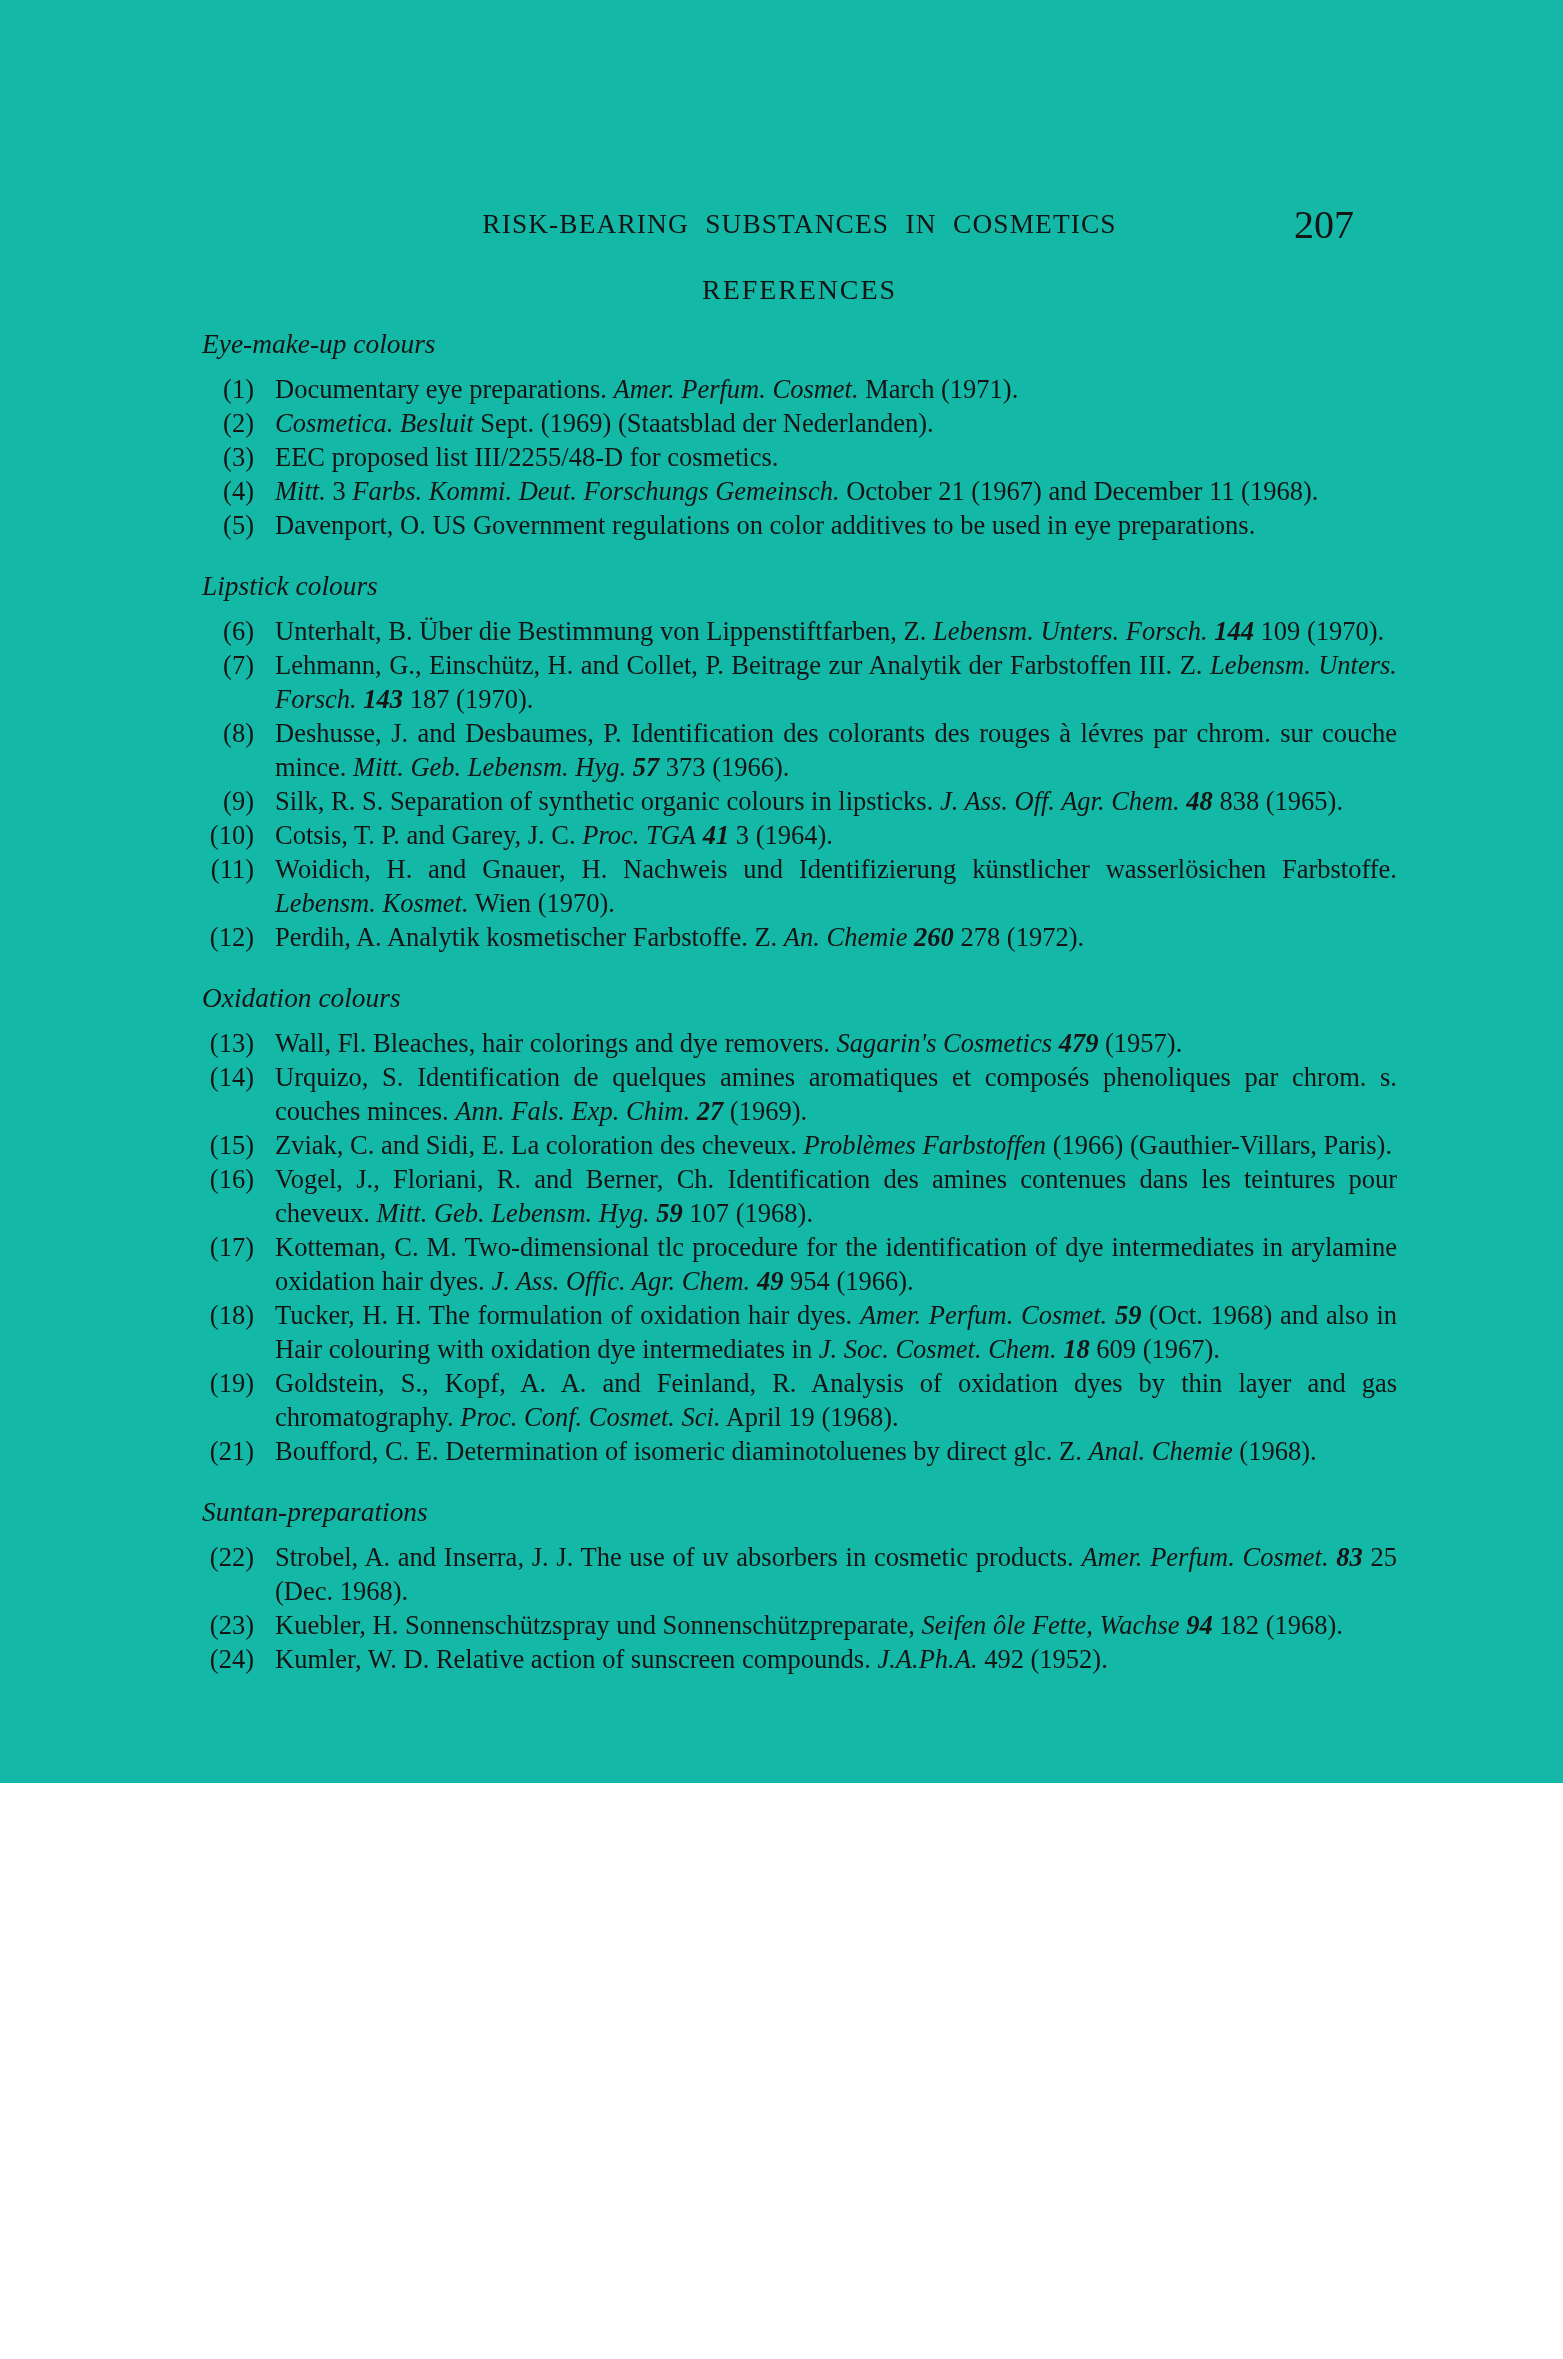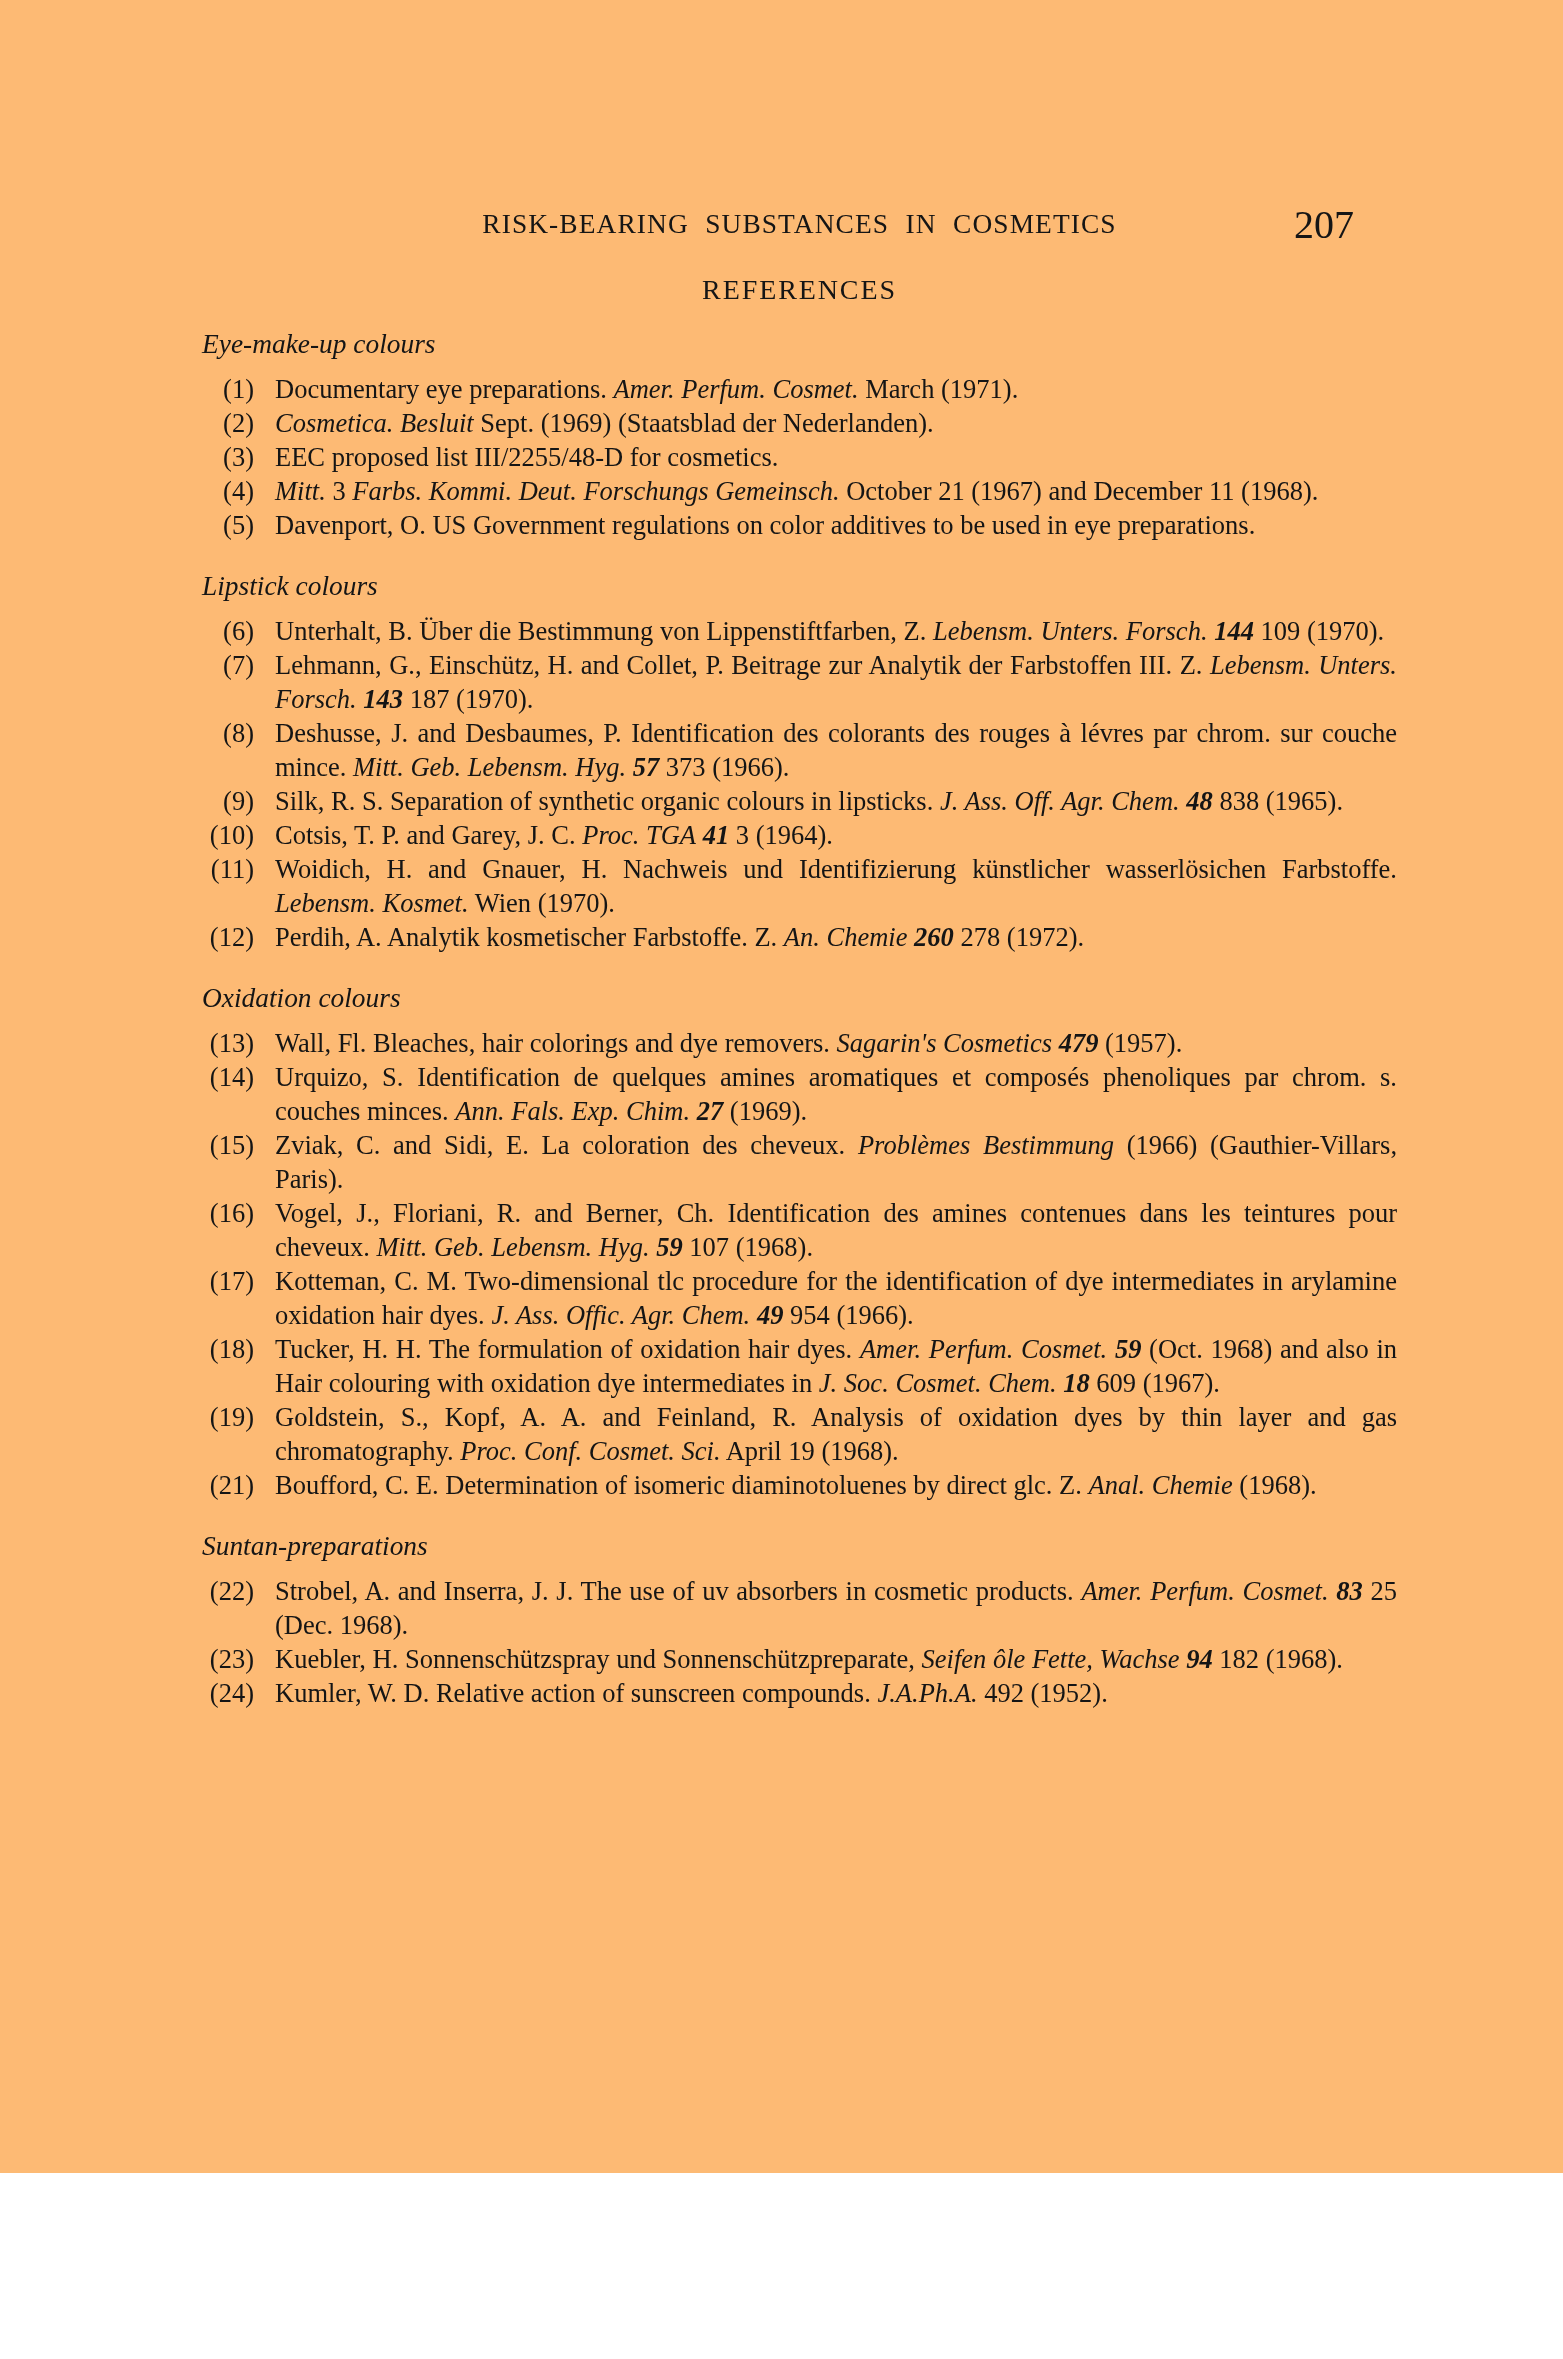--- a/index.html
+++ b/index.html
@@ -1,20 +1,20 @@
 <!DOCTYPE html>
 <html style="font-size:15px"><head>
 <meta charset="utf-8">
 <style>
   html, body { margin: 0; padding: 0; background: #ffffff; }
   .page {
     position: relative;
     width: 1563px;
-    height: 2173px;
-    background: #fdba74;
+    height: 1783px;
+    background: #14b8a6;
     color: #151515;
     font-family: "Liberation Serif", "DejaVu Serif", serif;
     box-sizing: border-box;
     padding: 200px 166px 0 202px;
     overflow: hidden;
   }
   .header-row { position: relative; height: 45px; }
   .running-title {
     position: absolute; left: 0; right: 0; bottom: 4.7px;
     text-align: center;
@@ -132,21 +132,21 @@
         <div class="ref-row">
           <div class="ref-num">(13)</div>
           <div class="ref-text"><span>Wall, Fl. Bleaches, hair colorings and dye removers. </span><span class="it">Sagarin's Cosmetics</span><span> </span><span class="bd">479</span><span> (1957).</span></div>
         </div>
         <div class="ref-row">
           <div class="ref-num">(14)</div>
           <div class="ref-text"><span>Urquizo, S. Identification de quelques amines aromatiques et composés phenoliques par chrom. s. couches minces. </span><span class="it">Ann. Fals. Exp. Chim.</span><span> </span><span class="bd">27</span><span> (1969).</span></div>
         </div>
         <div class="ref-row">
           <div class="ref-num">(15)</div>
-          <div class="ref-text"><span>Zviak, C. and Sidi, E. La coloration des cheveux. </span><span class="it">Problèmes Bestimmung</span><span> (1966) (Gauthier-Villars, Paris).</span></div>
+          <div class="ref-text"><span>Zviak, C. and Sidi, E. La coloration des cheveux. </span><span class="it">Problèmes Farbstoffen</span><span> (1966) (Gauthier-Villars, Paris).</span></div>
         </div>
         <div class="ref-row">
           <div class="ref-num">(16)</div>
           <div class="ref-text"><span>Vogel, J., Floriani, R. and Berner, Ch. Identification des amines contenues dans les teintures pour cheveux. </span><span class="it">Mitt. Geb. Lebensm. Hyg.</span><span> </span><span class="bd">59</span><span> 107 (1968).</span></div>
         </div>
         <div class="ref-row">
           <div class="ref-num">(17)</div>
           <div class="ref-text"><span>Kotteman, C. M. Two-dimensional tlc procedure for the identification of dye intermediates in arylamine oxidation hair dyes. </span><span class="it">J. Ass. Offic. Agr. Chem.</span><span> </span><span class="bd">49</span><span> 954 (1966).</span></div>
         </div>
         <div class="ref-row">

